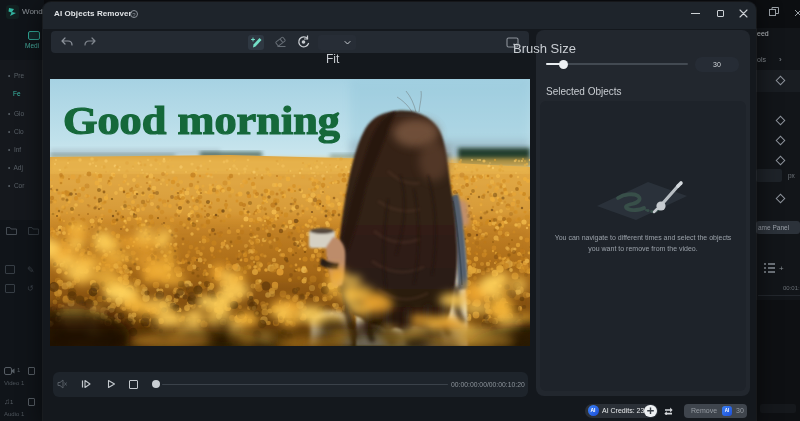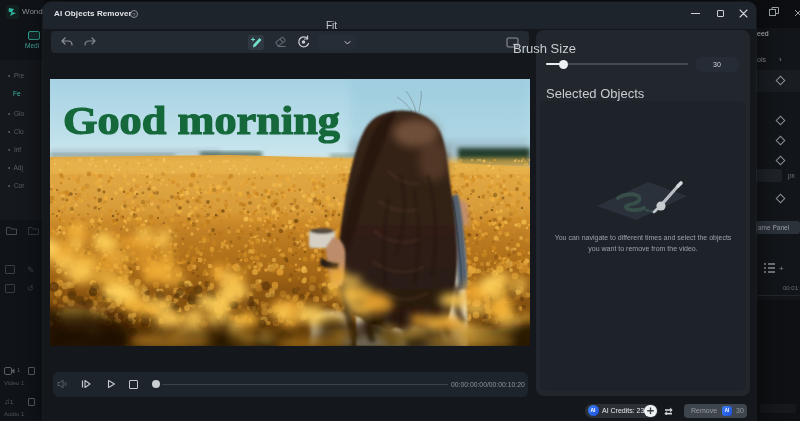--- a/index.html
+++ b/index.html
@@ -135,21 +135,21 @@
     </svg>
 </div>
 <div class="abs" style="left:296px;top:35px;width:15px;height:14px">
  <svg width="15" height="14" viewBox="0 0 15 14">
       <path d="M11.5,3.5 A5,5 0 1 0 12.5,8.5" stroke="#c9cdd2" stroke-width="1.3" fill="none" stroke-linecap="round"></path>
       <path d="M11.5,0.5 L11.5,4 L8,4" stroke="#c9cdd2" stroke-width="1.2" fill="none"></path>
       <circle cx="7.5" cy="7" r="1.8" fill="#c9cdd2"></circle>
     </svg>
 </div>
 <div class="abs" style="left:318px;top:35px;width:38px;height:14.5px;background:#272d36;border-radius:3px"></div>
-<div class="abs" style="left:326px;top:20px;font-size:10px;color:#c8ccd1">Fit</div>
+<div class="abs" style="left:326px;top:52px;font-size:12px;color:#c8ccd1">Fit</div>
 <div class="abs" style="left:344px;top:40px;width:7px;height:6px">
  <svg width="7" height="6">
       <path d="M1,1.5 L3.5,4 L6,1.5" stroke="#c8ccd1" stroke-width="1" fill="none" stroke-linecap="round"></path>
     </svg>
 </div>
 <div class="abs" style="left:506px;top:37px;width:14px;height:11px">
  <svg width="14" height="11" viewBox="0 0 14 11">
       <rect x="1" y="1" width="11" height="9" rx="1.5" stroke="#8d939b" stroke-width="1.1" fill="none"></rect>
       <circle cx="8" cy="7.5" r="1" fill="#8d939b"></circle>
       <circle cx="10.5" cy="7.5" r="1" fill="#8d939b"></circle>
@@ -3317,21 +3317,21 @@
 <div class="abs" style="left:152px;top:380px;width:8px;height:8px;border-radius:50%;background:#c9ced3"></div>
 <div class="abs" style="left:162px;top:383.5px;width:286px;height:1.5px;background:#3b424a;border-radius:1px"></div>
 <div class="abs" style="left:451px;top:381px;font-size:6.8px;color:#8d949b;letter-spacing:0px">00:00:00:00/00:00:10:20</div>
 
 <div class="abs" style="left:536px;top:30px;width:214px;height:366px;background:#22272e;border-radius:8px"></div>
 <div class="abs" style="left:513px;top:41px;font-size:13px;color:#c9cdd2">Brush Size</div>
 <div class="abs" style="left:546px;top:63px;width:142px;height:2px;background:#434a52;border-radius:1px"></div>
 <div class="abs" style="left:546px;top:63px;width:17px;height:2px;background:#e8ecef;border-radius:1px"></div>
 <div class="abs" style="left:559px;top:59.5px;width:9px;height:9px;border-radius:50%;background:#eef1f3"></div>
 <div class="abs" style="left:695px;top:56.5px;width:44px;height:15px;background:#262c35;border-radius:7px;font-size:7px;color:#d3d7db;text-align:center;line-height:15px">30</div>
-<div class="abs" style="left:546px;top:86px;font-size:13px;color:#c9cdd2">Selected Objects</div>
+<div class="abs" style="left:546px;top:86px;font-size:10px;color:#c9cdd2">Selected Objects</div>
 <div class="abs" style="left:540px;top:101px;width:206px;height:290px;background:#1e232a;border-radius:6px"></div>
 
 <div class="abs" style="left:590px;top:170px;width:105px;height:60px">
  <svg width="105" height="60" viewBox="0 0 105 60">
   <defs>
         <filter id="ib" x="-20%" y="-20%" width="140%" height="140%">
           <feGaussianBlur stdDeviation="0.6"></feGaussianBlur>
         </filter>
       </defs>
   <path d="M7,36 L58,12 L97,26 L46,50 Z" fill="#2b333b" opacity="0.95"></path>

